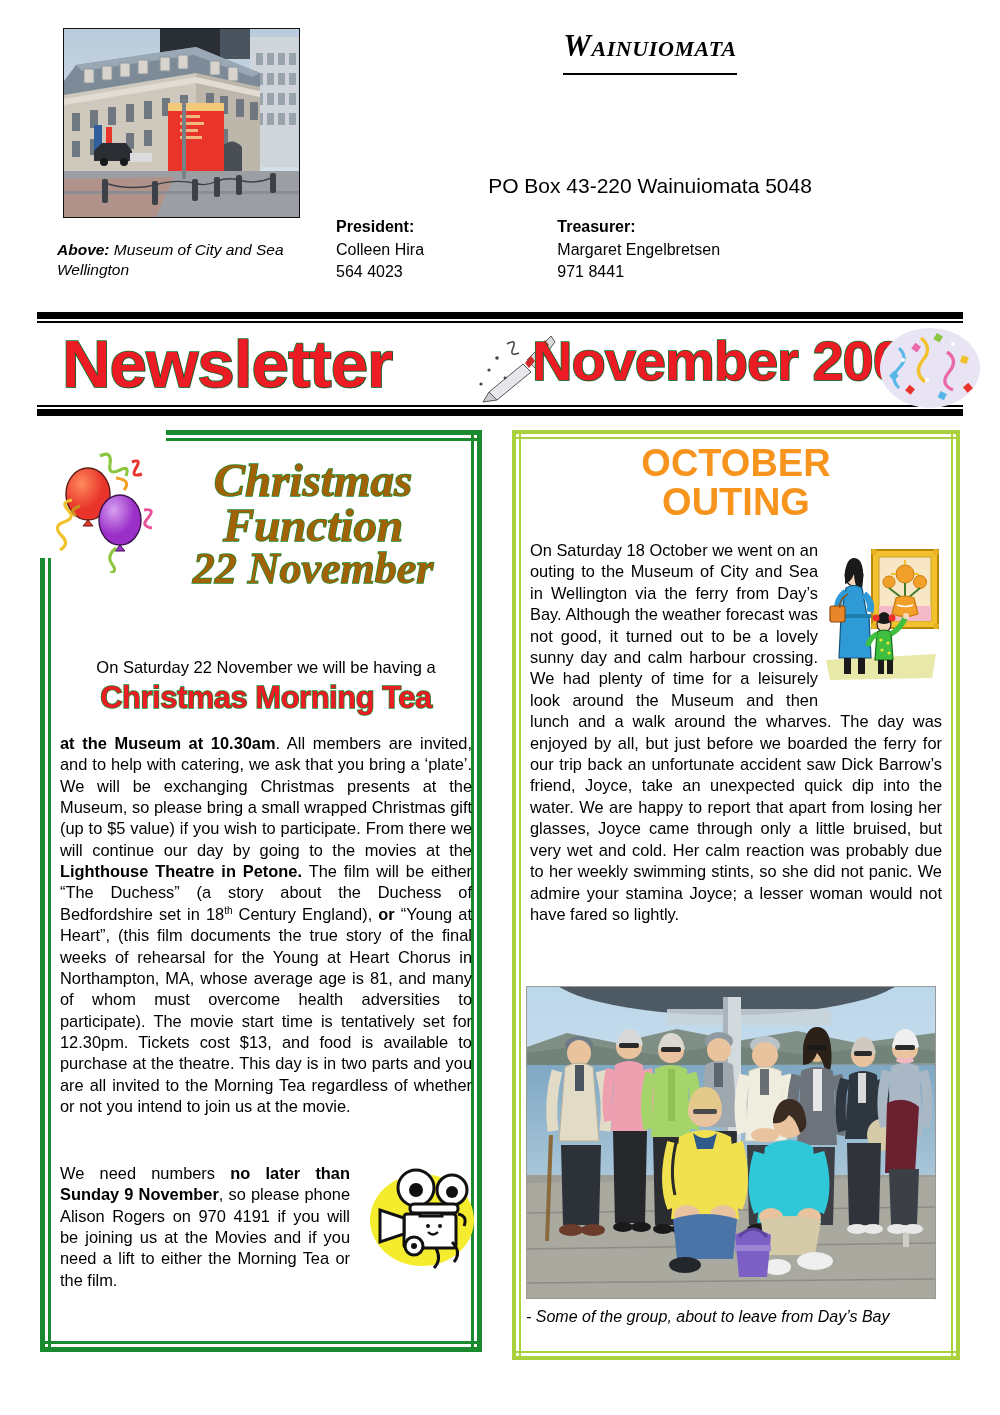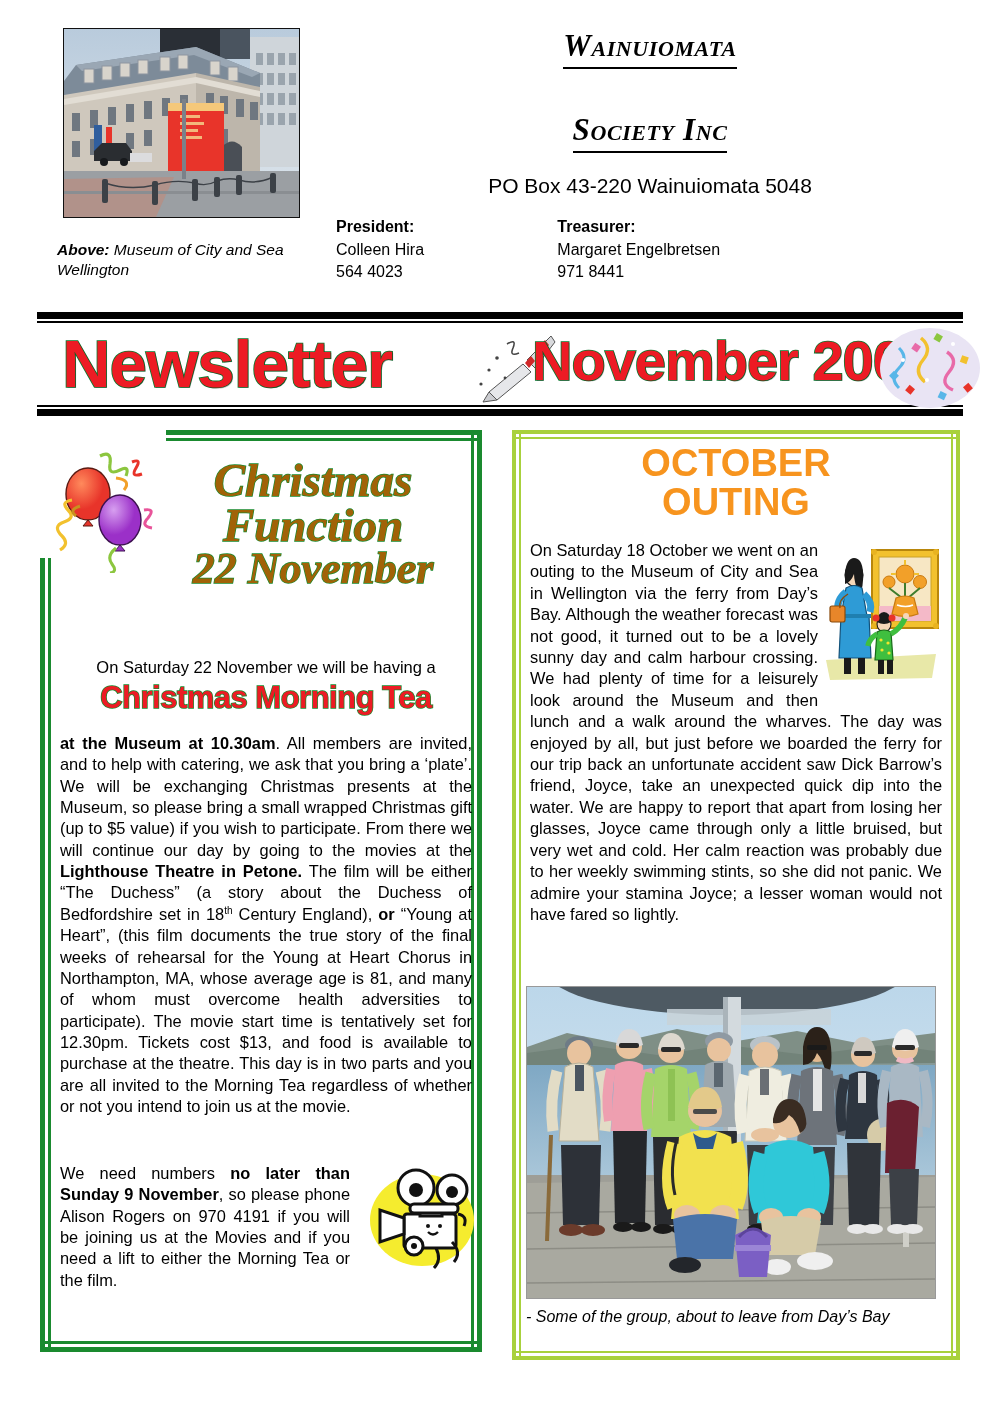--- a/index.html
+++ b/index.html
@@ -8,21 +8,21 @@
 
   
   .masthead{position:absolute;left:0;top:0;width:1000px;height:300px;}
   .photo-box{position:absolute;left:63px;top:28px;width:237px;height:190px;border:1.5px solid #111;box-sizing:border-box;overflow:hidden;background:#cfd6dd;}
   .photo-caption{position:absolute;left:57px;top:240px;width:275px;font-size:15.5px;font-style:italic;line-height:1.32;}
   .photo-caption b{font-style:italic;font-weight:bold;}
 
   .org-title{position:absolute;left:330px;top:26px;width:640px;text-align:center;
     font-family:"Liberation Serif",serif;font-style:italic;font-weight:bold;
     font-size:31px;line-height:1.30;font-variant:small-caps;letter-spacing:.6px;}
-  .org-title span{display:inline-block;border-bottom:2px solid #000;padding-bottom:1px;}
+  .org-title span{display:inline-block;border-bottom:2px solid #000;padding-bottom:7px;}
   .pobox{position:absolute;left:330px;top:174px;width:640px;text-align:center;font-size:21px;}
 
   .officers{position:absolute;left:330px;top:216px;width:640px;display:flex;}
   .officer{width:33.33%;font-size:16px;line-height:1.42;}
   .officer .role{font-weight:bold;}
   .officer.o1{padding-left:6px;}
   .officer.o2{padding-left:1px;}
   .officer.o3{padding-left:0px;margin-left:8px;}
 
   
@@ -213,21 +213,20 @@
       </svg>
     </div>
 
     <div class="photo-caption">
       <b>Above:</b><span> Museum of City and Sea Wellington</span>
     </div>
 
     <div class="org-title">
       <span>Wainuiomata</span><br>
       <br>
-      <span>Society Inc</span>
     </div>
 
     <div class="pobox">PO Box 43-220 Wainuiomata 5048</div>
 
     <div class="officers">
       <div class="officer o1">
         <div class="role">President:</div>
         <div>Colleen Hira</div>
         <div>564 4023</div>
       </div>

